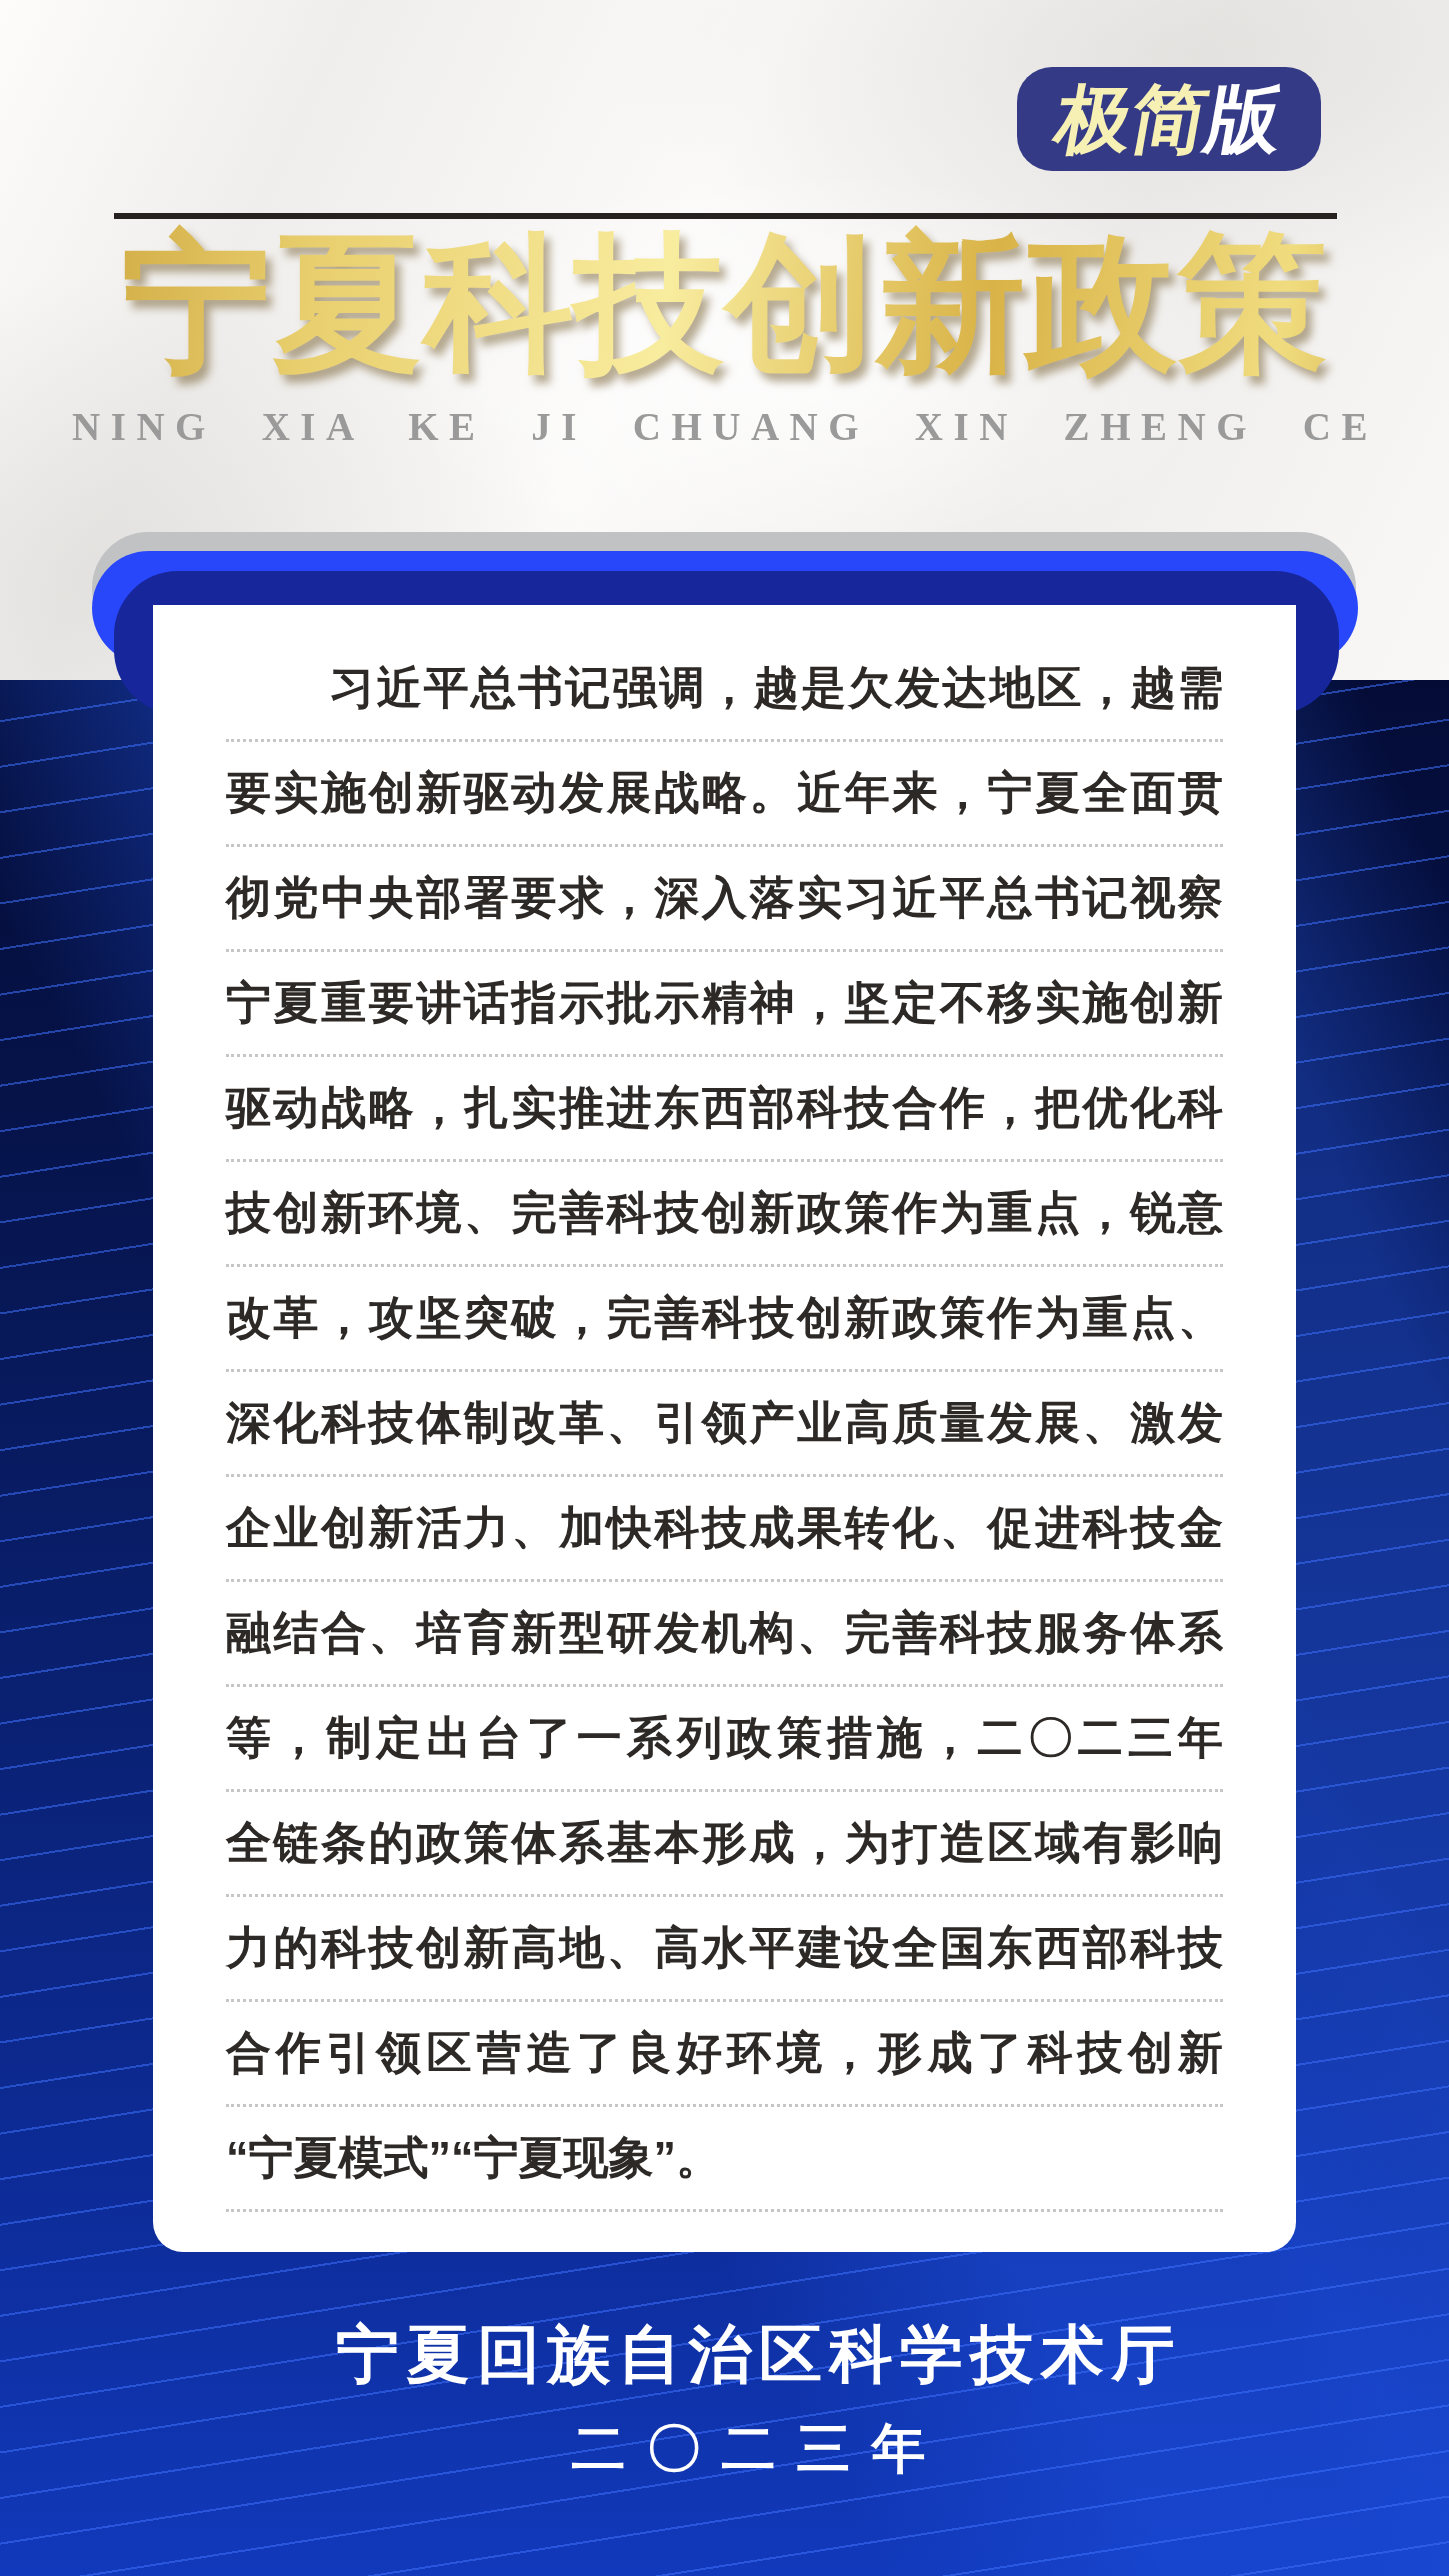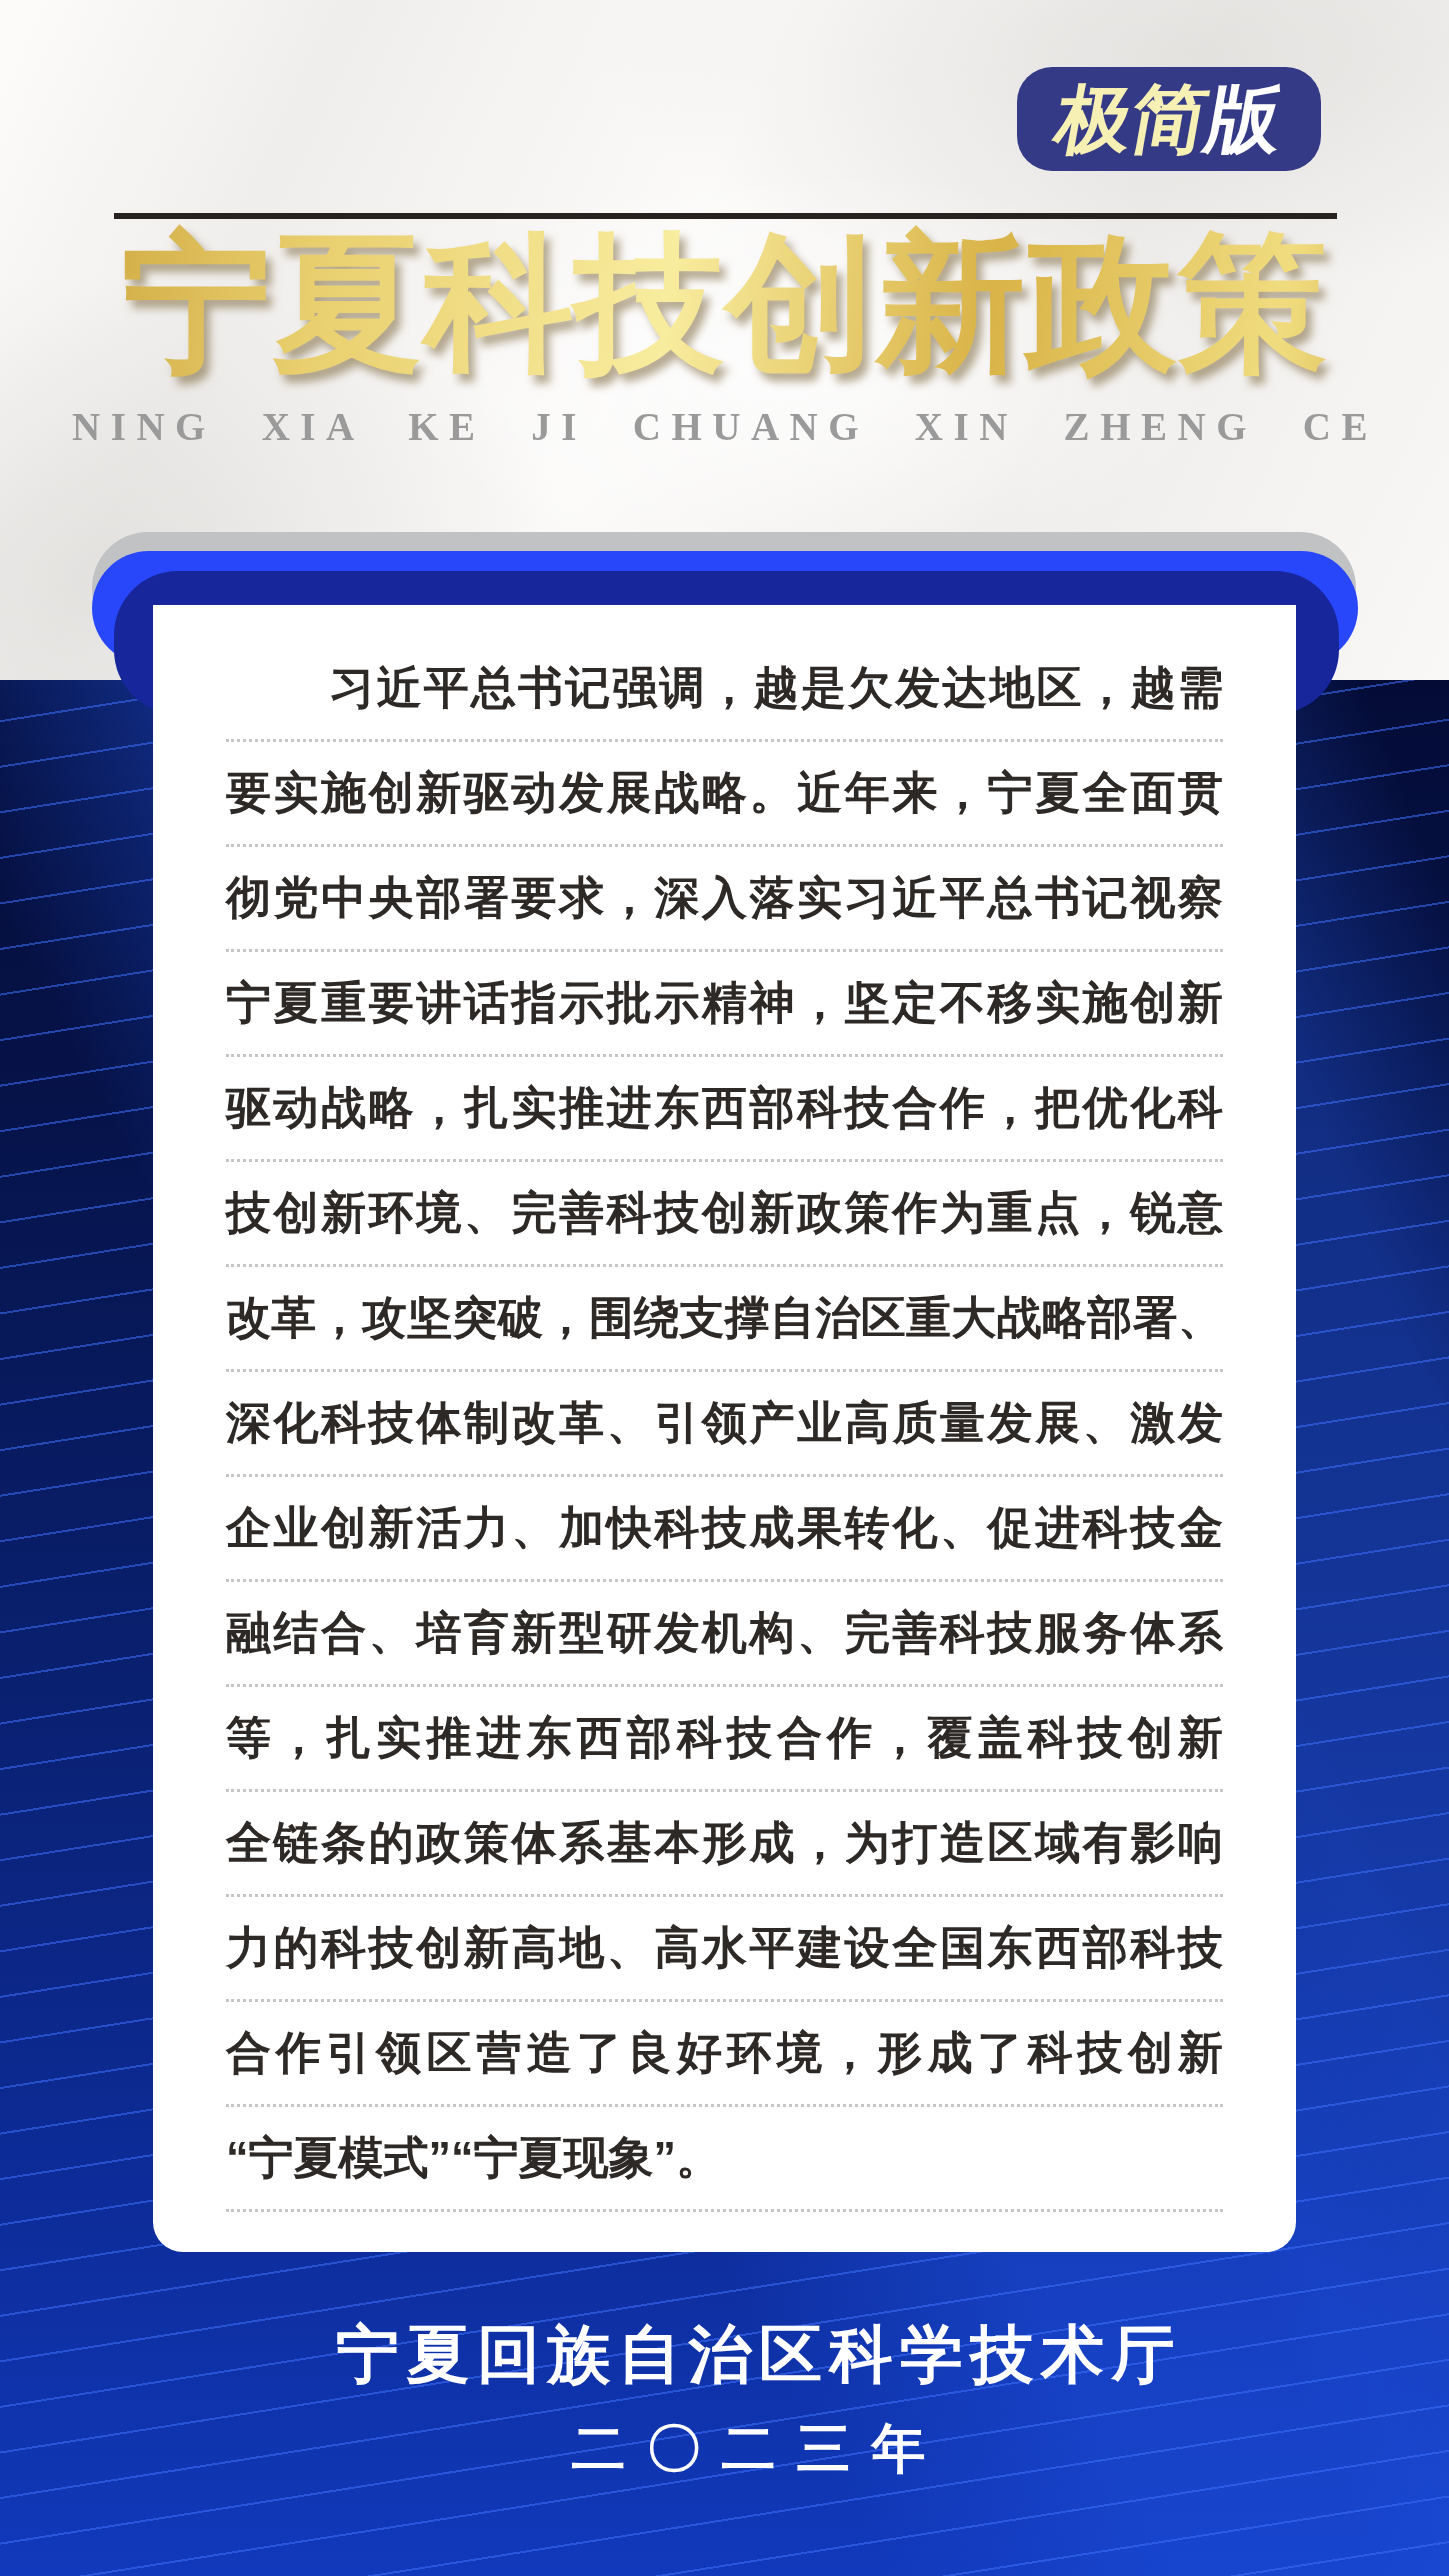--- a/index.html
+++ b/index.html
@@ -113,25 +113,25 @@
   <div class="bar bar-navy"></div>
 
   <div class="card">
     <div class="body-text">
         <div class="line">习近平总书记强调，越是欠发达地区，越需</div>
         <div class="line">要实施创新驱动发展战略。近年来，宁夏全面贯</div>
         <div class="line">彻党中央部署要求，深入落实习近平总书记视察</div>
         <div class="line">宁夏重要讲话指示批示精神，坚定不移实施创新</div>
         <div class="line">驱动战略，扎实推进东西部科技合作，把优化科</div>
         <div class="line">技创新环境、完善科技创新政策作为重点，锐意</div>
-        <div class="line">改革，攻坚突破，围绕支撑自治区重大战略部署、</div>
+        <div class="line">改革，攻坚突破，完善科技创新政策作为重点、</div>
         <div class="line">深化科技体制改革、引领产业高质量发展、激发</div>
         <div class="line">企业创新活力、加快科技成果转化、促进科技金</div>
         <div class="line">融结合、培育新型研发机构、完善科技服务体系</div>
-        <div class="line">等，扎实推进东西部科技合作，覆盖科技创新</div>
+        <div class="line">等，制定出台了一系列政策措施，二〇二三年</div>
         <div class="line">全链条的政策体系基本形成，为打造区域有影响</div>
         <div class="line">力的科技创新高地、高水平建设全国东西部科技</div>
         <div class="line">合作引领区营造了良好环境，形成了科技创新</div>
         <div class="line">“宁夏模式”“宁夏现象”。</div>
       </div>
   </div>
 
   <div class="footer">
     <div class="footer-org">宁夏回族自治区科学技术厅</div>
     <div class="footer-year">二〇二三年</div>

